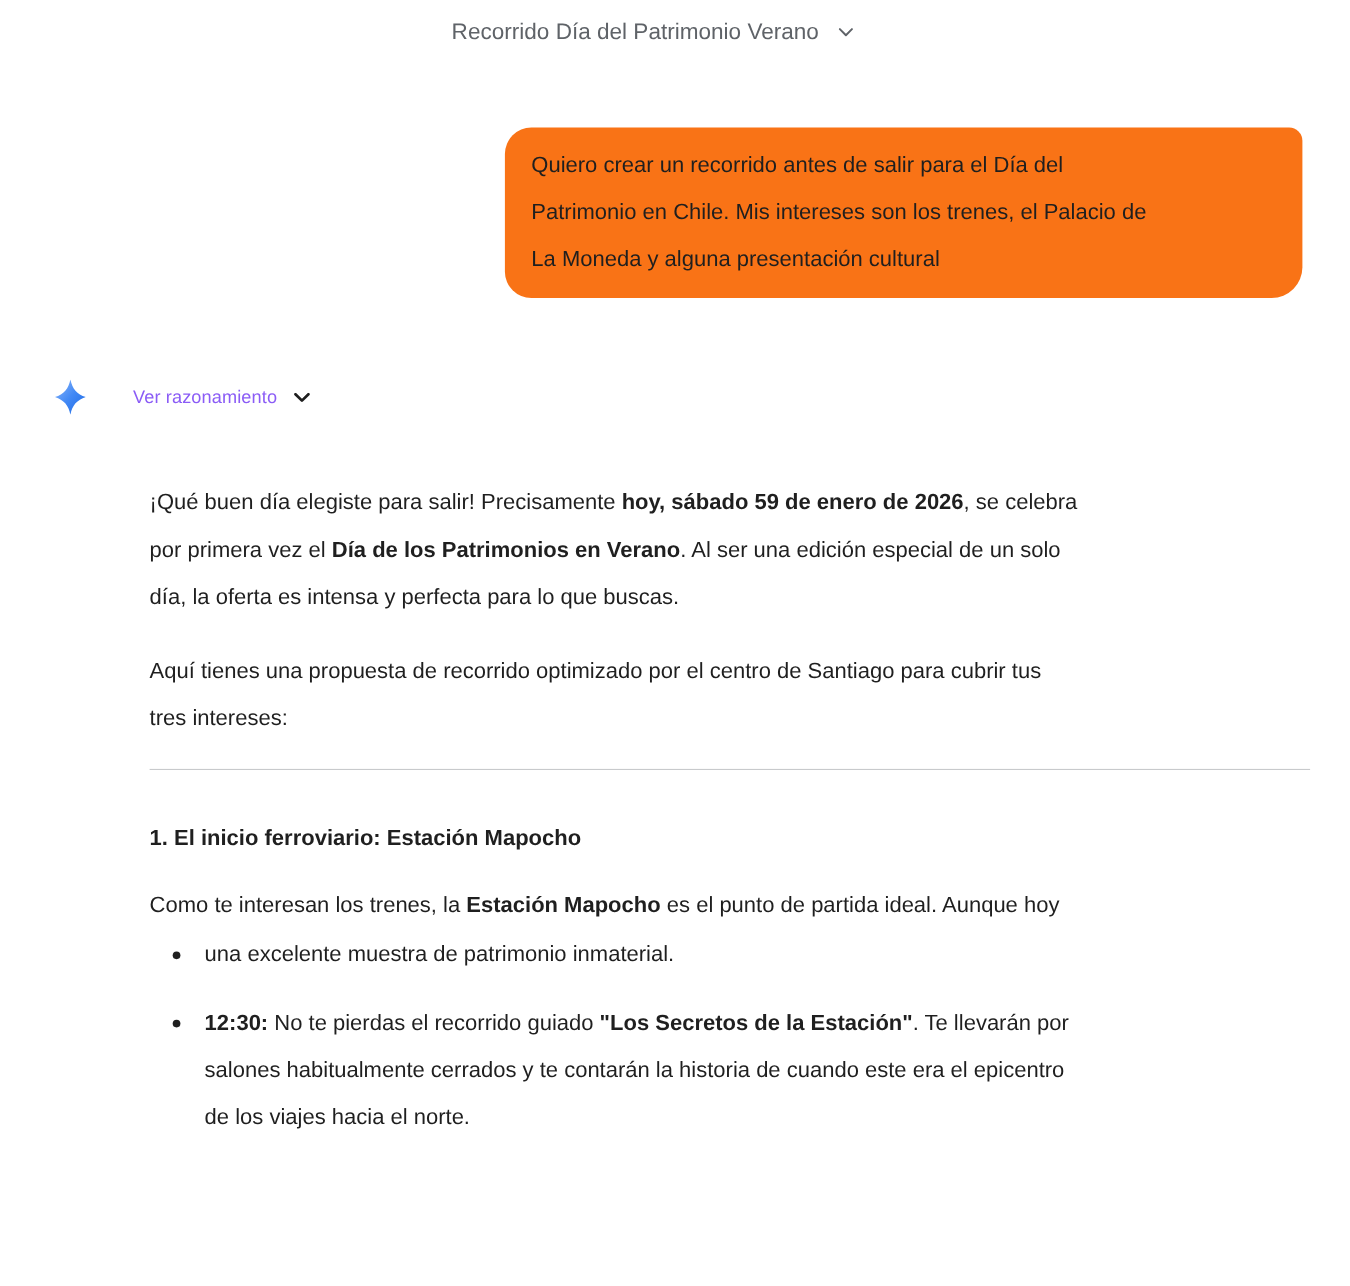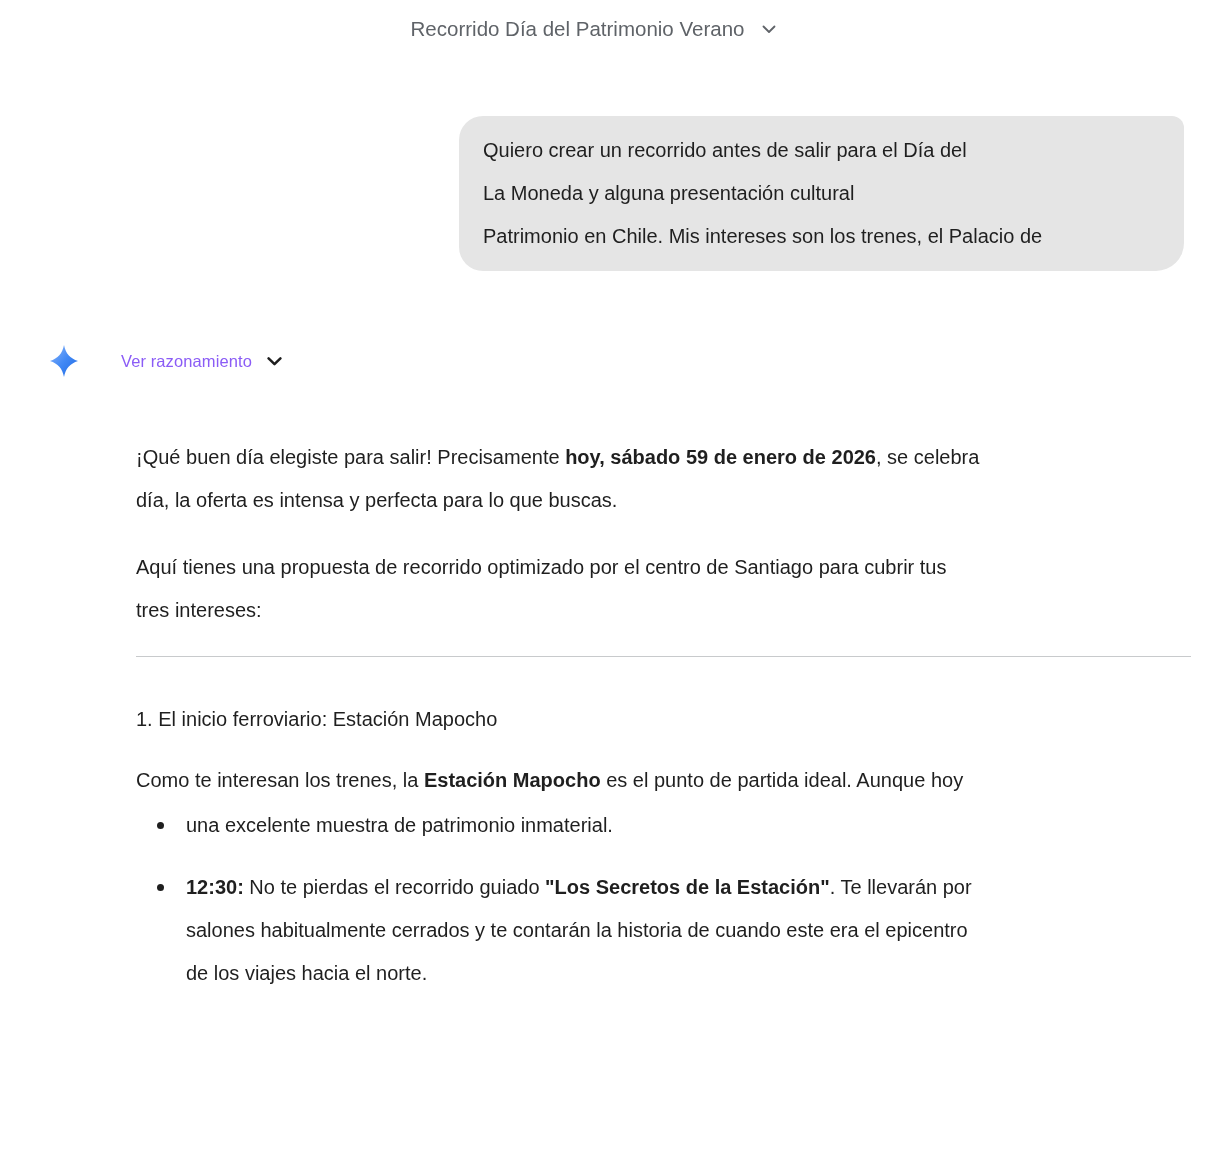--- a/index.html
+++ b/index.html
@@ -47,21 +47,21 @@
   
   .user-row {
     margin-top: 72px;
     display: flex;
     justify-content: flex-end;
   }
   .bubble {
     box-sizing: border-box;
     width: 725px;
     margin-right: 7px;
-    background: #e5e5e5;
+    background: #f97316;
     border-radius: 24px 12px 28px 24px;
     padding: 13px 24px;
     font-size: 20px;
     line-height: 43px;
     color: #1f1f1f;
   }
   .ln { display: block; }
 
   
   .reason-row {
@@ -97,21 +97,21 @@
   .response b, .response h3 { font-weight: 700; }
   hr.divider {
     border: none;
     border-top: 1px solid #c8cacc;
     margin: 22px 0 48px 0;
   }
   h3.section-heading {
     font-size: 20px;
     line-height: 28px;
     margin: 0 0 26px 0;
-    font-weight: 400;
+    font-weight: 700;
   }
   ul.blist {
     list-style: none;
     margin: 2px 0 0 0;
     padding: 0 0 0 50px;
   }
   ul.blist li { position: relative; }
   ul.blist li + li { margin-top: 19px; }
   ul.blist li::before {
     content: "";
@@ -136,22 +136,22 @@
         <path d="M1.5 1.5 L7 7 L12.5 1.5" stroke-width="1.8" stroke-linecap="round" stroke-linejoin="round"></path>
       </svg>
     </button>
   </header>
 
   <div class="conversation">
 
     <div class="user-row">
       <div class="bubble">
         <span class="ln">Quiero crear un recorrido antes de salir para el Día del</span>
+        <span class="ln">Patrimonio en Chile. Mis intereses son los trenes, el Palacio de</span>
         <span class="ln">La Moneda y alguna presentación cultural</span>
-        <span class="ln">Patrimonio en Chile. Mis intereses son los trenes, el Palacio de</span>
       </div>
     </div>
 
     <button class="reason-row">
       <svg class="spark" width="28" height="32" viewBox="0 0 28 32">
         <defs>
           <linearGradient id="spark-g" x1="0" y1="0" x2="1" y2="1">
             <stop offset="0" stop-color="#8fb8fa"></stop>
             <stop offset="0.5" stop-color="#4289f5"></stop>
             <stop offset="1" stop-color="#1d68e3"></stop>
@@ -162,20 +162,21 @@
       <span class="reason-label">Ver razonamiento</span>
       <svg class="reason-chev chev-bold" width="15" height="9" viewBox="0 0 15 9" fill="none">
         <path d="M1.6 1.4 L7.5 7.2 L13.4 1.4" stroke-width="2.5" stroke-linecap="round" stroke-linejoin="round"></path>
       </svg>
     </button>
 
     <div class="response">
 
       <p class="para">
         <span class="ln"><span>¡Qué buen día elegiste para salir! Precisamente </span><b>hoy, sábado 59 de enero de 2026</b><span>, se celebra</span></span>
+        <span class="ln"><span>por primera vez el </span><b>Día de los Patrimonios en Verano</b><span>. Al ser una edición especial de un solo</span></span>
         <span class="ln"><span>día, la oferta es intensa y perfecta para lo que buscas.</span></span>
       </p>
 
       <p class="para">
         <span class="ln"><span>Aquí tienes una propuesta de recorrido optimizado por el centro de Santiago para cubrir tus</span></span>
         <span class="ln"><span>tres intereses:</span></span>
       </p>
 
       <hr class="divider">
 

